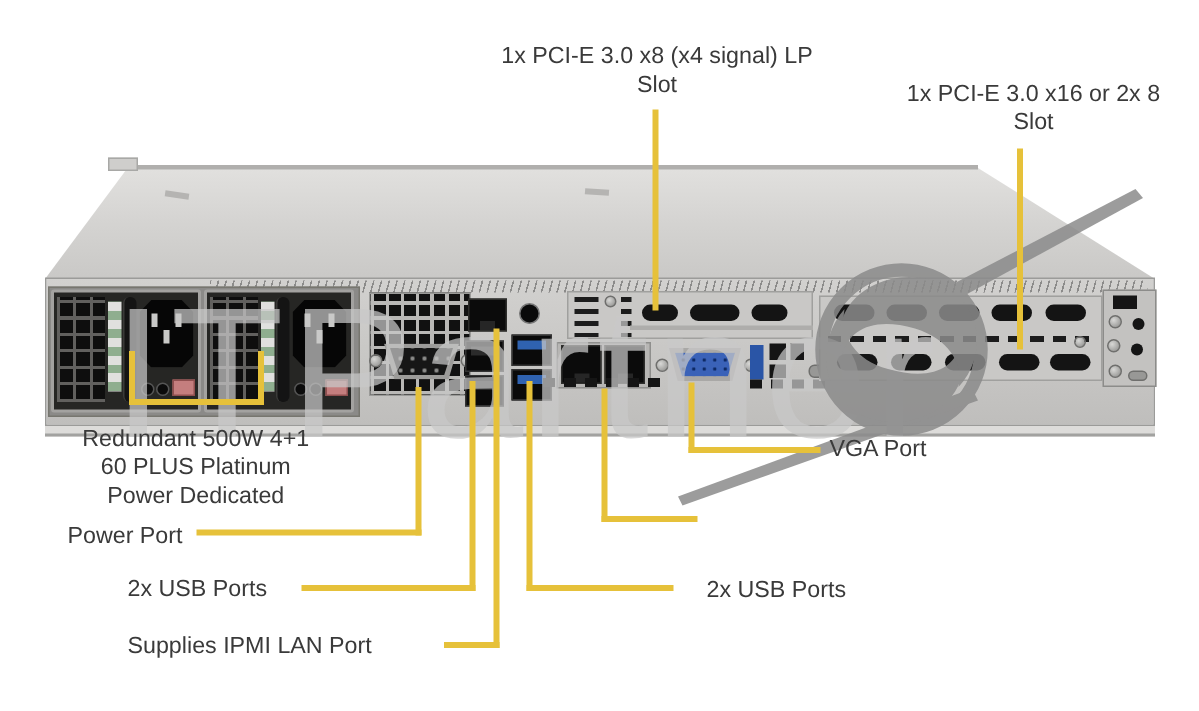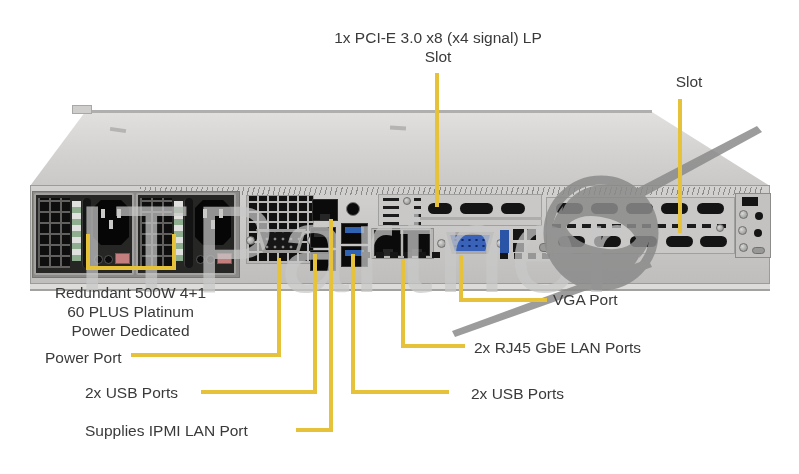--- a/index.html
+++ b/index.html
@@ -239,28 +239,27 @@
   <div class="cl" style="left:401px;top:344px;width:64px;height:4px;"></div>
 
   <div class="cl" style="left:459px;top:255px;width:4px;height:47px;"></div>
   <div class="cl" style="left:459px;top:298px;width:88px;height:4px;"></div>
 
   <div class="lbl center" style="left:318px;top:28px;width:240px;text-align:center;">
     <span>1x PCI-E 3.0 x8 (x4 signal) LP</span><br>
     <span>Slot</span>
   </div>
   <div class="lbl center" style="left:583px;top:53px;width:212px;">
-    <br>
+    <span>1x PCI-E 3.0 x16 or 2x 8</span><br>
     <span>Slot</span>
   </div>
   <div class="lbl center" style="left:28px;top:283px;width:205px;">
     <span>Redundant 500W 4+1</span><br>
     <span>60 PLUS Platinum</span><br>
     <span>Power Dedicated</span>
   </div>
   <div class="lbl" style="left:45px;top:348px;">Power Port</div>
   <div class="lbl" style="left:85px;top:383px;">2x USB Ports</div>
   <div class="lbl" style="left:85px;top:421px;">Supplies IPMI LAN Port</div>
   <div class="lbl" style="left:553px;top:290px;">VGA Port</div>
-  <div class="lbl" style="left:474px;top:338px;">2x RJ45 GbE LAN Ports</div>
   <div class="lbl" style="left:471px;top:384px;">2x USB Ports</div>
 
 </div>
 
 </body></html>

